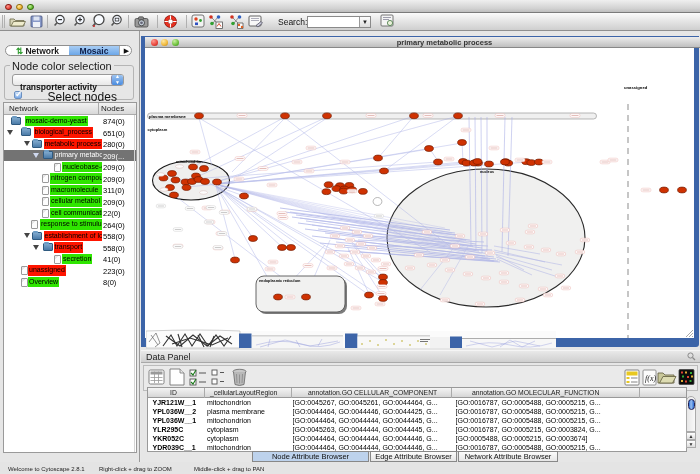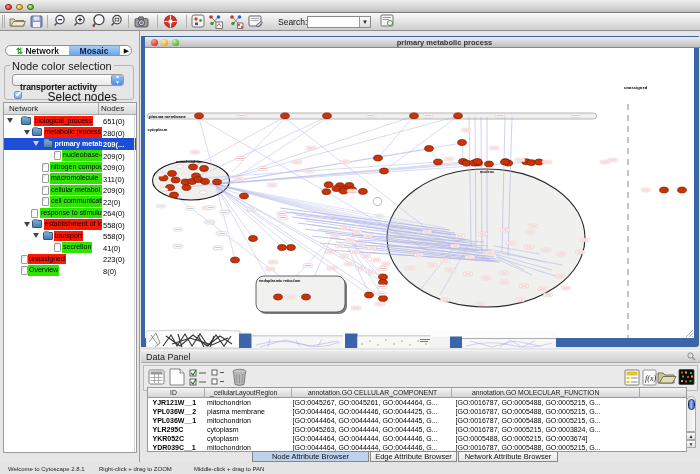--- a/index.html
+++ b/index.html
@@ -30,21 +30,21 @@
 #combo .step{position:absolute;right:0;top:0;width:12px;height:10.5px;border-radius:2px;background:linear-gradient(#9ec4f0,#4a8ce0);border-left:1px solid #88a;}
 #checkbox{position:absolute;left:13.5px;top:59.5px;width:8.5px;height:8.5px;border:1px solid #6a8fc0;border-radius:2px;background:linear-gradient(#cfe2f8,#7aaae8);}
 #checklab{position:absolute;left:25.5px;top:58.5px;font-size:12px;color:#111;padding-left:22px;}
 #treebox{position:absolute;left:3px;top:71px;width:134px;height:351px;background:#fff;border:1px solid #9a9a9a;}
 #treehead{height:12px;background:linear-gradient(#f2f2f2,#d8d8d8);border-bottom:1px solid #aaa;font-size:8px;color:#222;position:relative;}
 .trow{position:relative;height:11.5px;font-size:7px;white-space:nowrap;color:#000;}
 .trow .lab{position:absolute;top:0.5px;line-height:10.5px;padding:0 1px;white-space:nowrap;}
 .trow .num{position:absolute;left:99px;top:1px;line-height:11px;font-size:7.5px;}
 .grn{background:#2fe500;}
 .red{background:#ff1500;}
-.sel{background:#1d4ed8;color:#fff;font-weight:bold;}
+.sel{background:#737373;color:#fff;}
 .tri{position:absolute;top:3px;width:0;height:0;border-left:3.5px solid transparent;border-right:3.5px solid transparent;border-top:5px solid #444;}
 .sel .tri{border-top-color:#cfd8ee;}
 .fold{position:absolute;top:1.5px;width:10px;height:8px;background:linear-gradient(#7fa8cc,#4a7ba8);border:0.5px solid #2f5a80;border-radius:1px;}
 .fold:before{content:"";position:absolute;left:0;top:-2px;width:4.5px;height:2px;background:#6d9cc4;border-radius:1px 1px 0 0;}
 .file{position:absolute;top:1.5px;width:7px;height:9px;background:linear-gradient(135deg,#e8e8e8 0 2.5px,#fdfdfd 2.5px);border:0.6px solid #9a9a9a;border-radius:1px;}
 
 #desktop{position:absolute;left:141px;top:31px;width:559px;height:319px;background:#e6e6e6;overflow:hidden;}
 #netwin{position:absolute;left:-2px;top:5px;width:560px;height:311px;background:#3c64a8;border-radius:0 0 3px 3px;}
 #nettitle{position:absolute;left:6px;top:1px;width:599px;height:11px;background:linear-gradient(#ececec,#bfbfbf);border-bottom:1px solid #888;}
 #nettitle .t{position:absolute;width:100%;text-align:center;font-size:7.5px;font-weight:bold;color:#333;top:0.5px;}
@@ -191,20 +191,25 @@
     </div>
   <div id="checkbox">
       <span style="position:absolute;left:0.5px;top:-3px;color:#fff;font-size:9px;font-weight:bold;">✓</span>
     </div>
   <div id="checklab">Select nodes</div>
   <div id="treebox">
     <div id="treehead">
         <span style="position:absolute;left:5px;top:1px;">Network</span>
         <span style="position:absolute;left:97px;top:1px;">Nodes</span>
         <span style="position:absolute;left:94px;top:0;width:1px;height:12px;background:#aaa;"></span>
+      </div>
+    <div class="trow">
+        <span class="fold" style="left:7px"></span>
+        <span class="lab grn" style="left:20.5px;">mosaic-demo-yeast</span>
+        <span class="num">874(0)</span>
       </div>
     <div class="trow">
         <span class="tri" style="left:3px"></span>
         <span class="fold" style="left:17px"></span>
         <span class="lab red" style="left:29.5px;">biological_process</span>
         <span class="num">651(0)</span>
       </div>
     <div class="trow">
         <span class="tri" style="left:19.5px"></span>
         <span class="fold" style="left:28px"></span>

